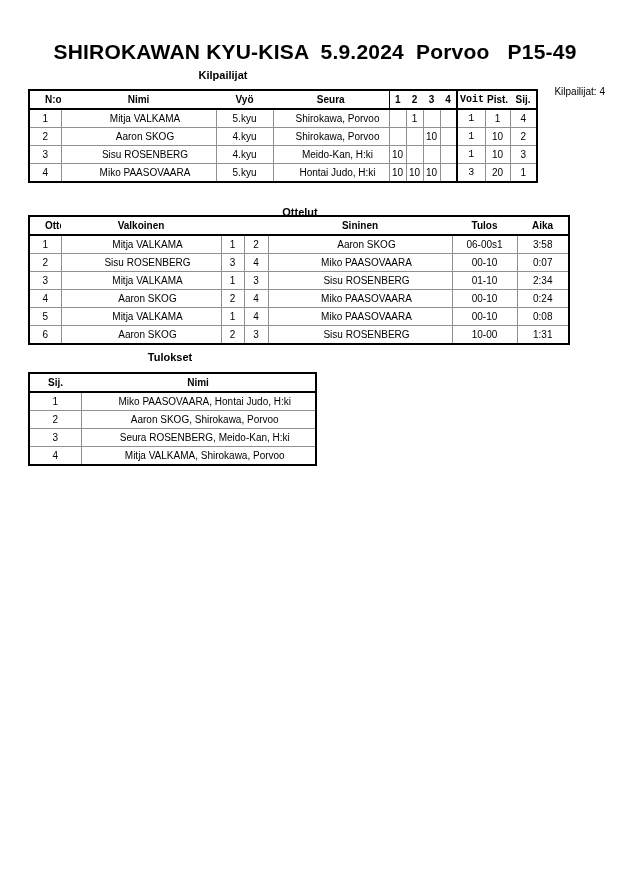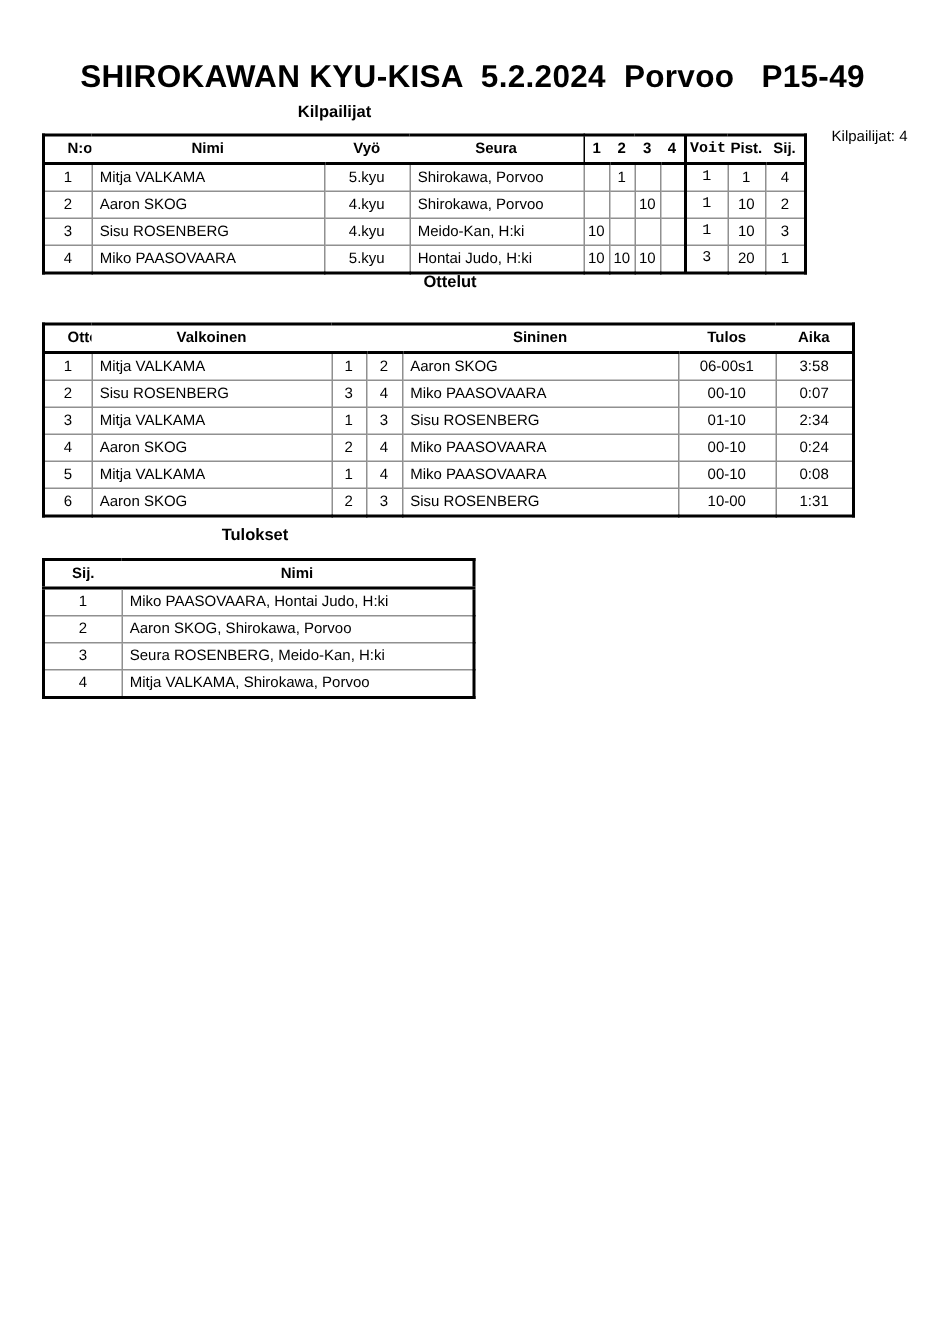--- a/index.html
+++ b/index.html
@@ -7,49 +7,49 @@
     width:630px;height:891px;background:#ffffff;position:relative;
     font-family:"Liberation Sans", sans-serif;color:#000;
     -webkit-font-smoothing:antialiased;
   }
   .page-title{
     position:absolute;top:40px;left:0;width:630px;text-align:center;
     font-size:21px;font-weight:bold;white-space:pre;letter-spacing:0.2px;
   }
   .section-heading{position:absolute;font-size:11px;font-weight:bold;text-align:center;}
   #heading-kilpailijat{top:69px;left:0;width:446px;}
-  #heading-ottelut{top:182px;left:0;width:600px;}
+  #heading-ottelut{top:206px;left:0;width:600px;text-decoration:underline;}
   #heading-tulokset{top:351px;left:0;width:340px;}
   .count-label{
     position:absolute;top:86px;left:400px;width:205px;text-align:right;font-size:10px;
   }
   table{
     position:absolute;border-collapse:collapse;table-layout:fixed;background:#fff;
     border:2px solid #000;
   }
   #table-kilpailijat{top:89px;left:28px;width:508px;}
   #table-ottelut{top:215px;left:28px;width:540px;}
   #table-tulokset{top:372px;left:28px;width:287px;}
   th{
     font-size:10px;font-weight:bold;height:17px;line-height:17px;padding:0 2px;
     border-bottom:2px solid #000;overflow:hidden;white-space:nowrap;
   }
   td{
     font-size:10px;height:17px;line-height:17px;padding:0 2px;
     border:1px solid #909090;text-align:center;overflow:hidden;white-space:nowrap;
   }
-  td.left{text-align:left;padding-left:5px;}
+  td.left{text-align:center;padding-left:15px;}
   th.hleft{text-align:left;padding-left:15px;}
   .bL{border-left:2px solid #000 !important;font-family:Liberation Mono, monospace;}
   .bLthin{border-left:1px solid #000;}
 </style>
 </head>
 <body>
 
-<div class="page-title">SHIROKAWAN KYU-KISA  5.2.2024  Porvoo   P15-49</div>
+<div class="page-title">SHIROKAWAN KYU-KISA  5.9.2024  Porvoo   P15-49</div>
 
 <div class="section-heading" id="heading-kilpailijat">Kilpailijat</div>
 <div class="count-label">Kilpailijat: 4</div>
 
 <table id="table-kilpailijat">
   <colgroup>
     <col style="width:32px">
       <col style="width:155px">
       <col style="width:57px">
       <col style="width:116px">

